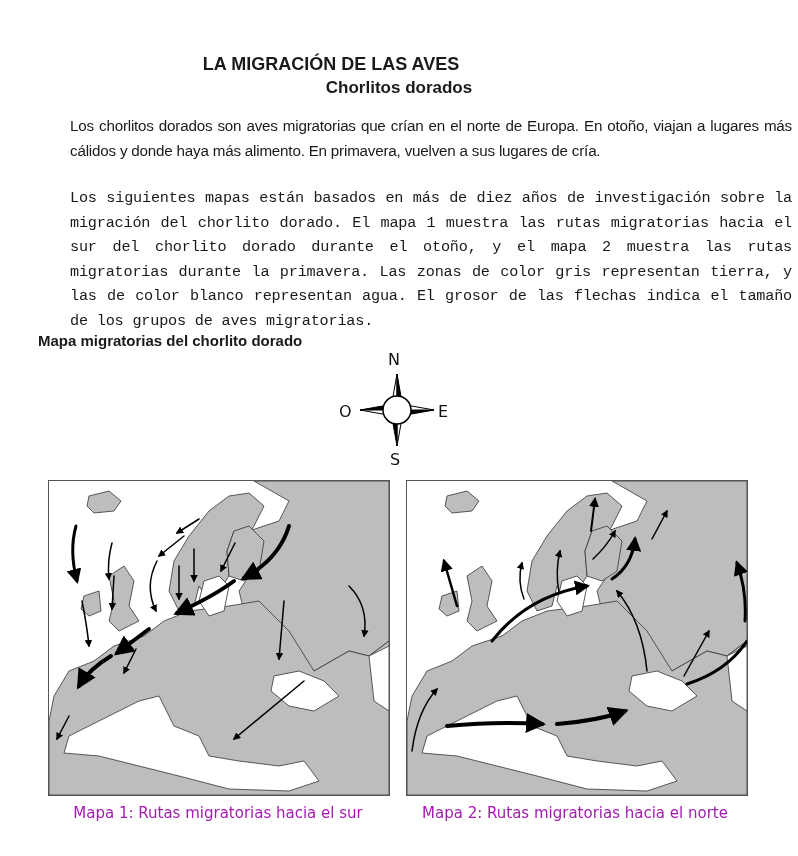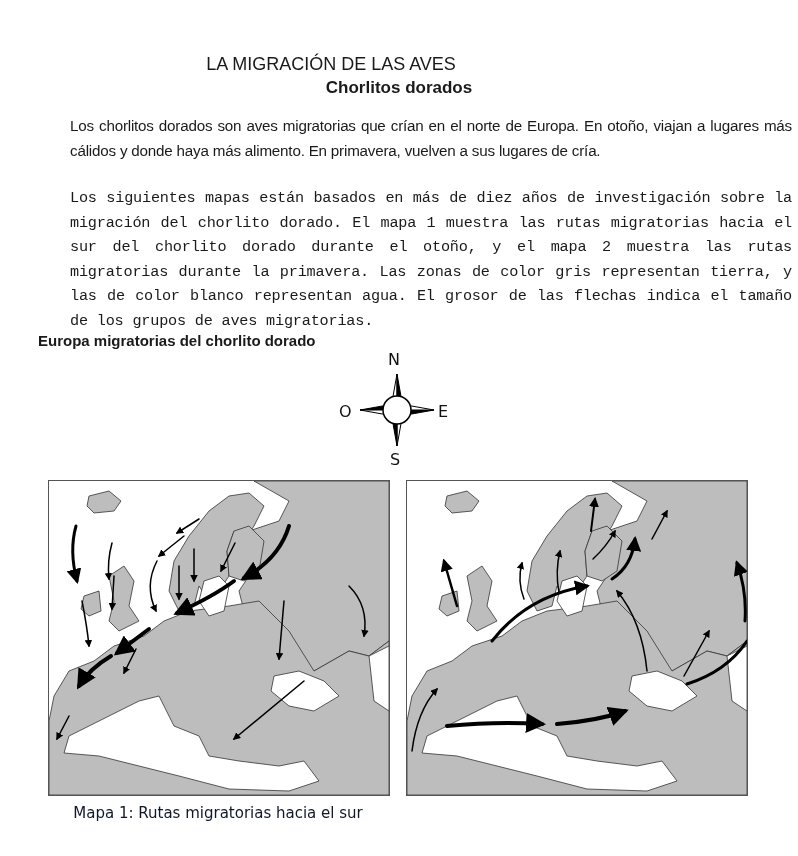--- a/index.html
+++ b/index.html
@@ -1,42 +1,42 @@
 <!DOCTYPE html>
 <html><head>
 <meta charset="utf-8">
 <style>
   html, body { margin:0; padding:0; background:#ffffff; }
   body { width:798px; height:856px; position:relative; overflow:hidden; font-family:"Liberation Sans", sans-serif; color:#1a1a1a; }
-  .title { position:absolute; left:0; width:662px; top:52px; text-align:center; font-weight:normal; font-size:18px; line-height:24px; }
+  .title { position:absolute; left:0; width:662px; top:52px; text-align:center; font-weight:bold; font-size:18px; line-height:24px; }
   .subtitle { position:absolute; left:0; width:798px; top:77px; text-align:center; font-weight:bold; font-size:17px; line-height:22px; }
   .para { position:absolute; left:38px; width:722px; font-size:15.2px; line-height:24.5px; text-align:justify; letter-spacing:-0.2px;margin-left:32px; }
   .p1 { top:114px; }
   .p2 { top:186px;font-family:Liberation Mono, monospace; }
   .section { position:absolute; left:38px; top:330px; font-weight:bold; font-size:15px; line-height:22px; }
   .compass { position:absolute; left:330px; top:350px; width:135px; height:120px; }
   .clabel { position:absolute; font-family:"DejaVu Sans", sans-serif; font-size:16px; color:#111; }
   .map { position:absolute; top:480px; width:340px; height:314px; border:1.5px solid #555; background:#fff; overflow:hidden; }
   .map1 { left:48px; }
   .map2 { left:406px; }
   .map svg { display:block; }
-  .caption { position:absolute; top:803px; width:360px; text-align:center; font-family:"DejaVu Sans", sans-serif; font-size:15px; line-height:20px; color:#0f172a; }
+  .caption { position:absolute; top:803px; width:360px; text-align:center; font-family:"DejaVu Sans", sans-serif; font-size:15px; line-height:20px; color:#a21caf; }
   .cap1 { left:38px; }
   .cap2 { left:395px; }
 </style>
 </head>
 <body>
 
 <div class="title">LA MIGRACIÓN DE LAS AVES</div>
 <div class="subtitle">Chorlitos dorados</div>
 
 <div class="para p1">Los chorlitos dorados son aves migratorias que crían en el norte de Europa. En otoño, viajan a lugares más cálidos y donde haya más alimento. En primavera, vuelven a sus lugares de cría.</div>
 <div class="para p2">Los siguientes mapas están basados en más de diez años de investigación sobre la migración del chorlito dorado. El mapa 1 muestra las rutas migratorias hacia el sur del chorlito dorado durante el otoño, y el mapa 2 muestra las rutas migratorias durante la primavera. Las zonas de color gris representan tierra, y las de color blanco representan agua. El grosor de las flechas indica el tamaño de los grupos de aves migratorias.</div>
 
-<div class="section">Europa migratorias del chorlito dorado</div>
+<div class="section">Mapa migratorias del chorlito dorado</div>
 
 <div class="compass">
   <span class="clabel" style="left:58px; top:0px;">N</span>
   <span class="clabel" style="left:60px; top:100px;">S</span>
   <span class="clabel" style="left:108px; top:52px;">E</span>
   <span class="clabel" style="left:9px; top:52px;">O</span>
   <svg width="135" height="120" style="position:absolute; left:0; top:0;">
     <g stroke="#000" stroke-width="1">
       <polygon points="67,24 62,52 67,60" fill="#fff"></polygon>
       <polygon points="67,24 72,52 67,60" fill="#000"></polygon>
@@ -145,13 +145,14 @@
       <path d="M277,195 L302,150" stroke-width="1.5" marker-end="url(#ah2)"></path>
       <path d="M280,203 Q320,190 340,160" stroke-width="3"></path>
       <path d="M338,140 Q340,110 330,82" stroke-width="3" marker-end="url(#ah2)"></path>
       <path d="M5,270 Q10,230 30,208" stroke-width="1.5" marker-end="url(#ah2)"></path>
       <path d="M40,245 Q90,240 135,243" stroke-width="4" marker-end="url(#ah2)"></path>
       <path d="M150,243 Q190,240 218,230" stroke-width="4" marker-end="url(#ah2)"></path>
     </g>
   </svg>
 </div>
 <div class="caption cap2">
+  <div>Mapa 2: Rutas migratorias hacia el norte</div>
 </div>
 
 </body></html>

